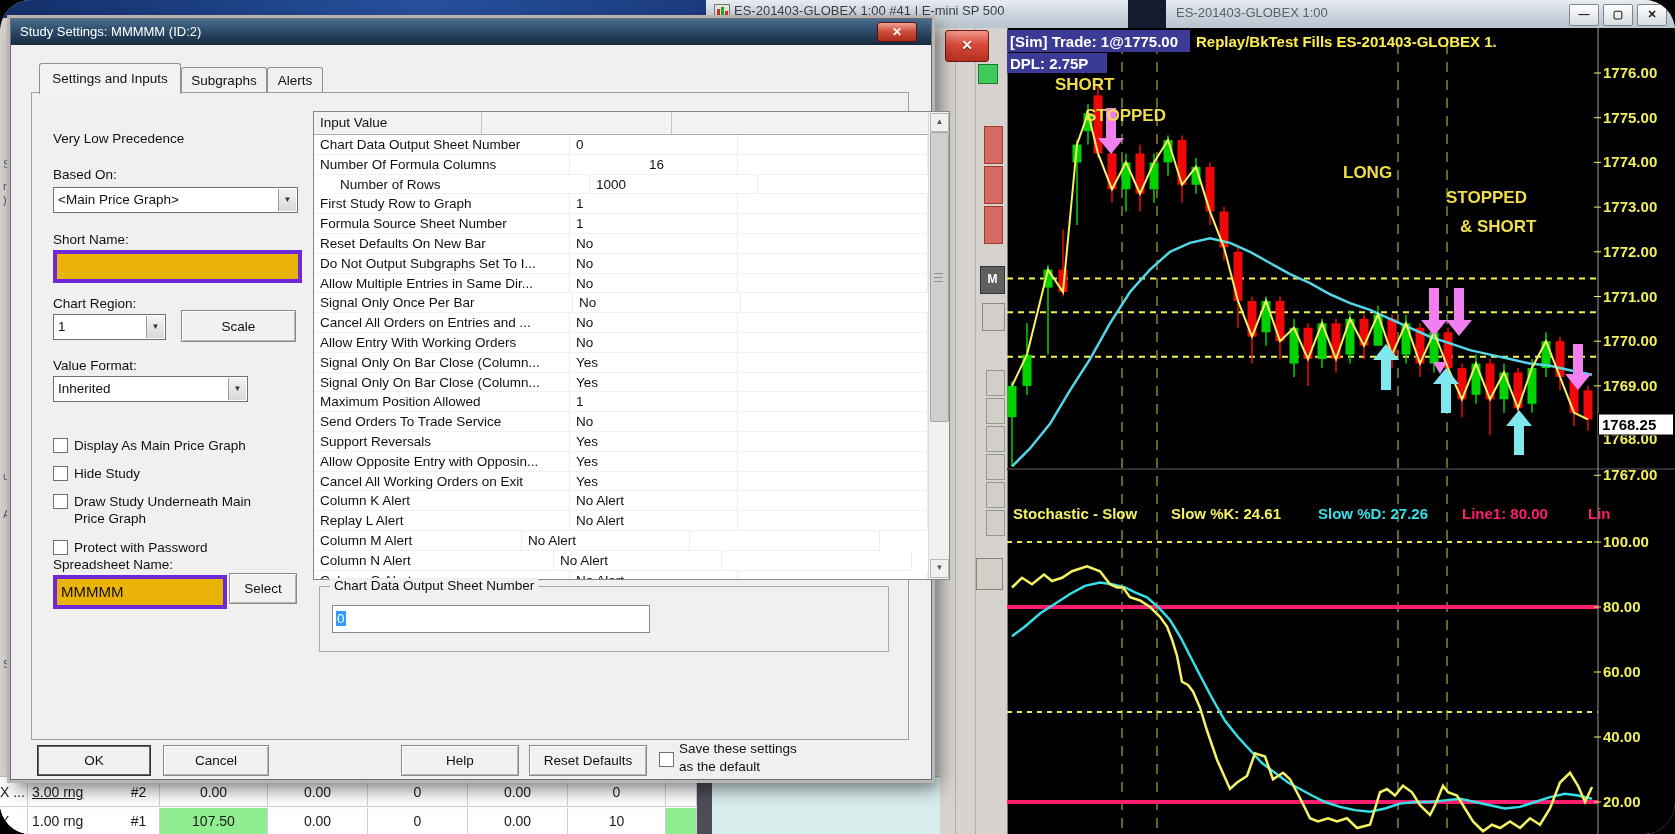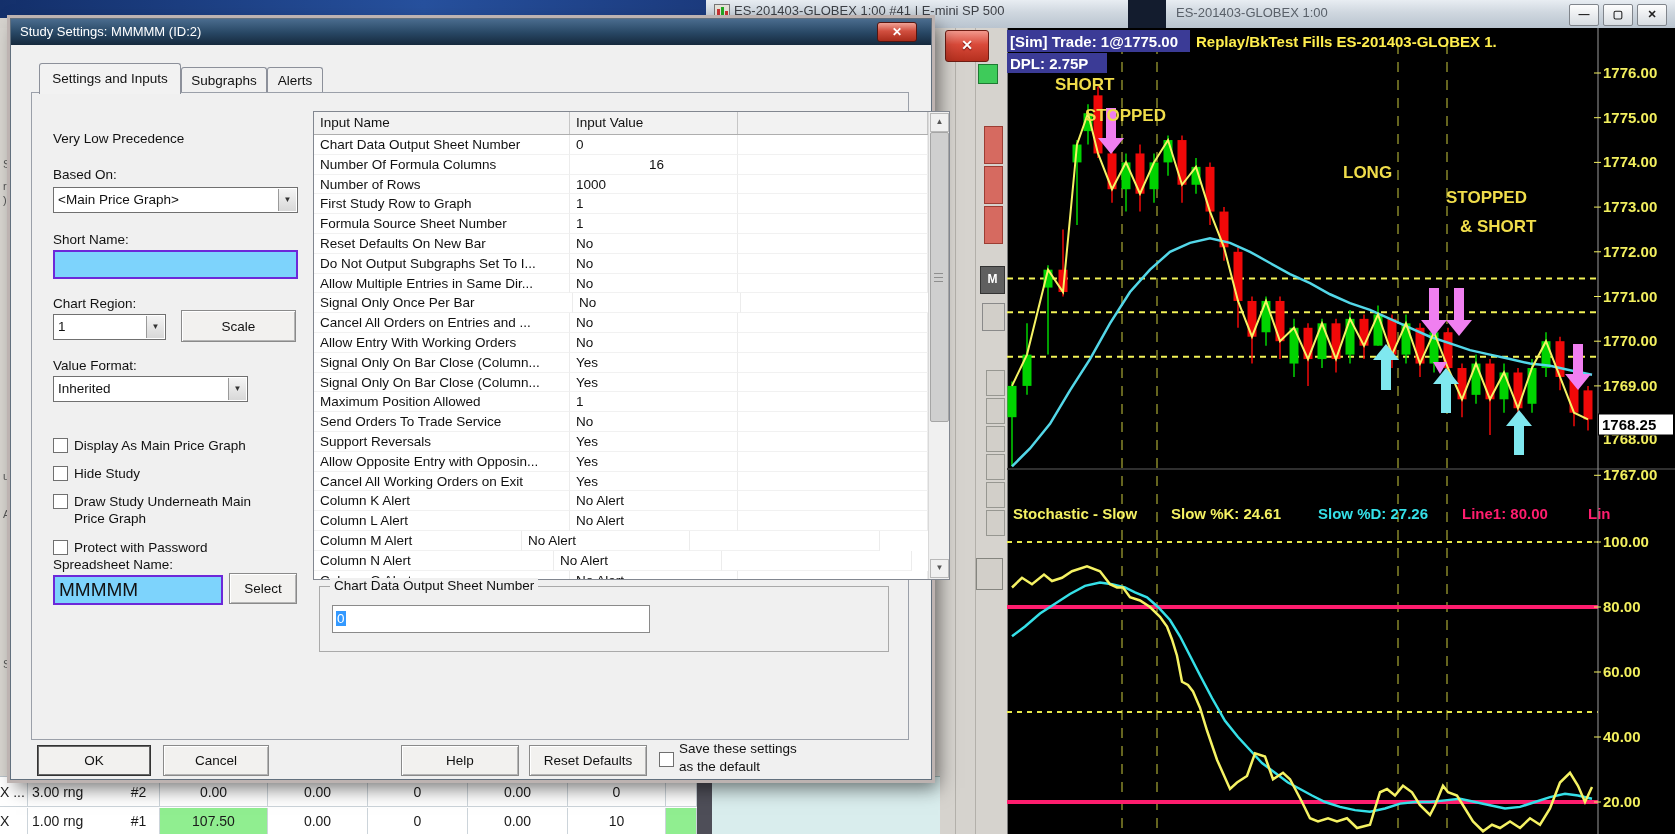--- a/index.html
+++ b/index.html
@@ -1,17 +1,17 @@
 <!DOCTYPE html>
 <html><head>
 <meta charset="utf-8">
 <style>
   html,body{margin:0;padding:0;background:#000;}
   #screen{position:relative;width:1675px;height:834px;overflow:hidden;
-    font-family:"Liberation Sans",sans-serif;background:#d6d3ce;}
+    font-family:"Liberation Sans",sans-serif;background:#d6d3ce;border-radius:31px;}
   
   #top-blue{position:absolute;left:0;top:0;width:706px;height:18px;
     background:linear-gradient(90deg,#14306b,#27519e 60%,#1c3b7e);}
   #titlebar{position:absolute;left:706px;top:0;width:969px;height:28px;
     background:linear-gradient(#e8edf2,#cfd7df 45%,#b9c4cf);border-bottom:1px solid #8d96a0;}
   .tb-icon{position:absolute;left:8px;top:4px;width:14px;height:12px;background:#e8e4da;border:1px solid #777;}
   .tb-icon i{position:absolute;bottom:1px;width:3px;background:#c33;}
   .tb-text{position:absolute;left:28px;top:3px;font-size:13px;color:#3c3f45;white-space:nowrap;}
   #tb-darkgap{position:absolute;left:422px;top:0;width:38px;height:28px;background:#131c2e;}
   .tb-text2{position:absolute;left:470px;top:5px;font-size:13px;color:#596069;white-space:nowrap;}
@@ -58,21 +58,21 @@
   .tab{position:absolute;background:#f0f0f0;border:1px solid #8c909a;border-bottom:none;
     border-radius:3px 3px 0 0;font-size:13.5px;color:#111;text-align:center;}
   .tab.active{z-index:3;background:#f2f2f2;}
   .page{position:absolute;left:20px;top:73px;width:876px;height:646px;border:1px solid #9ba0a9;background:#f0f0f0;}
   .lbl{position:absolute;font-size:13.5px;color:#111;white-space:nowrap;}
   .combo{position:absolute;background:#fff;border:1px solid #707070;height:24px;}
   .combo .val{position:absolute;left:4px;top:4px;font-size:13.5px;color:#111;white-space:nowrap;}
   .combo .cbtn{position:absolute;right:1px;top:1px;bottom:1px;width:17px;
     background:linear-gradient(#f4f4f4,#d8d8d8);border-left:1px solid #9a9a9a;
     font-size:8px;color:#333;text-align:center;line-height:22px;}
-  .tinput{position:absolute;background:#7dd3fc;border:2px solid #6d28d9;font-size:19px;color:#111;line-height:25px;padding-left:4px;}
+  .tinput{position:absolute;background:#eab308;border:4px solid #6d28d9;font-size:15px;color:#111;line-height:25px;padding-left:4px;}
   .pbtn{position:absolute;background:#f2f1ef;border:1px solid #8a8a8a;
     box-shadow:inset 1px 1px 0 #fff,inset -1px -1px 0 #b5b5b5;
     font-size:13.5px;color:#111;text-align:center;}
   .pbtn.default{border:1px solid #333;box-shadow:inset 0 0 0 1px #666;}
   .cbx-item{position:absolute;left:0;}
   .cbx-box{position:absolute;left:0;top:1px;width:13px;height:13px;background:#fff;border:1px solid #707070;}
   .cbx-lab{position:absolute;left:21px;top:0;width:210px;font-size:13.5px;color:#111;line-height:17px;}
   
   #inputs-table{position:absolute;left:302px;top:92px;width:635px;height:467px;border:1px solid #828790;
     background:#fff;overflow:hidden;}
@@ -301,21 +301,21 @@
       <line x1="1594" y1="672" x2="1601" y2="672" stroke="#f2ef5e"></line>
       <text x="1603" y="677" fill="#f2ef5e" font-size="15" font-weight="bold" font-family="&quot;Liberation Sans&quot;,sans-serif">60.00</text>
       <line x1="1594" y1="737" x2="1601" y2="737" stroke="#f2ef5e"></line>
       <text x="1603" y="742" fill="#f2ef5e" font-size="15" font-weight="bold" font-family="&quot;Liberation Sans&quot;,sans-serif">40.00</text>
       <line x1="1594" y1="802" x2="1601" y2="802" stroke="#f2ef5e"></line>
       <text x="1603" y="807" fill="#f2ef5e" font-size="15" font-weight="bold" font-family="&quot;Liberation Sans&quot;,sans-serif">20.00</text>
     </svg>
 
   <div id="sheet">
       <div class="cell" style="left: 0px; width: 27px; top: 2px; text-align: left;">X ...</div>
-      <div class="cell" style="left: 28px; width: 89px; top: 2px; text-align: left; padding-left: 4px;">3.00 rng</div>
+      <div class="cell" style="left: 28px; width: 89px; top: 2px; text-align: left; padding-left: 4px; text-decoration: underline;">3.00 rng</div>
       <div class="cell" style="left: 118px; width: 41px; top: 2px; text-align: center;">#2</div>
       <div class="cell" style="left: 160px; width: 107px; top: 2px; text-align: center;">0.00</div>
       <div class="cell" style="left: 268px; width: 99px; top: 2px; text-align: center;">0.00</div>
       <div class="cell" style="left: 368px; width: 99px; top: 2px; text-align: center;">0</div>
       <div class="cell" style="left: 468px; width: 99px; top: 2px; text-align: center;">0.00</div>
       <div class="cell" style="left: 568px; width: 97px; top: 2px; text-align: center;">0</div>
       <div class="cell" style="left: 666px; width: 30px; top: 2px; text-align: center;"></div>
       <div class="cell" style="left: 0px; width: 27px; top: 31px; text-align: left;">X</div>
       <div class="cell" style="left: 28px; width: 89px; top: 31px; text-align: left; padding-left: 4px;">1.00 rng</div>
       <div class="cell" style="left: 118px; width: 41px; top: 31px; text-align: center;">#1</div>
@@ -361,36 +361,35 @@
       <span class="cbtn">▼</span>
     </div>
     <div id="cbx-list"></div>
     <span class="lbl" style="left:42px;top:538px">Spreadsheet Name:</span>
     <div class="tinput" style="left:42px;top:556px;width:162px;height:26px">MMMMM</div>
     <button class="pbtn" style="left:218px;top:554px;width:68px;height:31px">Select</button>
 
     <div id="inputs-table">
       <div id="grid-content">
           <div class="grid-head">
-            <div class="ghc" style="width: 256px;">Input Name</div>
             <div class="ghc" style="width: 168px;">Input Value</div>
             <div class="ghc" style="width: 190px;"></div>
           </div>
           <div class="grid-row">
             <div class="gc" style="width: 256px;">Chart Data Output Sheet Number</div>
             <div class="gc" style="width: 168px;">0</div>
             <div class="gc" style="width: 190px;"></div>
           </div>
           <div class="grid-row">
             <div class="gc" style="width: 256px;">Number Of Formula Columns</div>
             <div class="gc" style="width: 168px; text-align: center;">16</div>
             <div class="gc" style="width: 190px;"></div>
           </div>
           <div class="grid-row">
-            <div class="gc" style="width: 256px;">Number of Rows</div>
+            <div class="gc" style="width: 256px; margin-left: 20px;">Number of Rows</div>
             <div class="gc" style="width: 168px;">1000</div>
             <div class="gc" style="width: 190px;"></div>
           </div>
           <div class="grid-row">
             <div class="gc" style="width: 256px;">First Study Row to Graph</div>
             <div class="gc" style="width: 168px;">1</div>
             <div class="gc" style="width: 190px;"></div>
           </div>
           <div class="grid-row">
             <div class="gc" style="width: 256px;">Formula Source Sheet Number</div>
@@ -461,21 +460,21 @@
             <div class="gc" style="width: 256px;">Cancel All Working Orders on Exit</div>
             <div class="gc" style="width: 168px;">Yes</div>
             <div class="gc" style="width: 190px;"></div>
           </div>
           <div class="grid-row">
             <div class="gc" style="width: 256px;">Column K Alert</div>
             <div class="gc" style="width: 168px;">No Alert</div>
             <div class="gc" style="width: 190px;"></div>
           </div>
           <div class="grid-row">
-            <div class="gc" style="width: 256px;">Column L Alert</div>
+            <div class="gc" style="width: 256px;">Replay L Alert</div>
             <div class="gc" style="width: 168px;">No Alert</div>
             <div class="gc" style="width: 190px;"></div>
           </div>
           <div class="grid-row">
             <div class="gc" style="width: 208px;">Column M Alert</div>
             <div class="gc" style="width: 168px;">No Alert</div>
             <div class="gc" style="width: 190px;"></div>
           </div>
           <div class="grid-row">
             <div class="gc" style="width: 240px;">Column N Alert</div>

